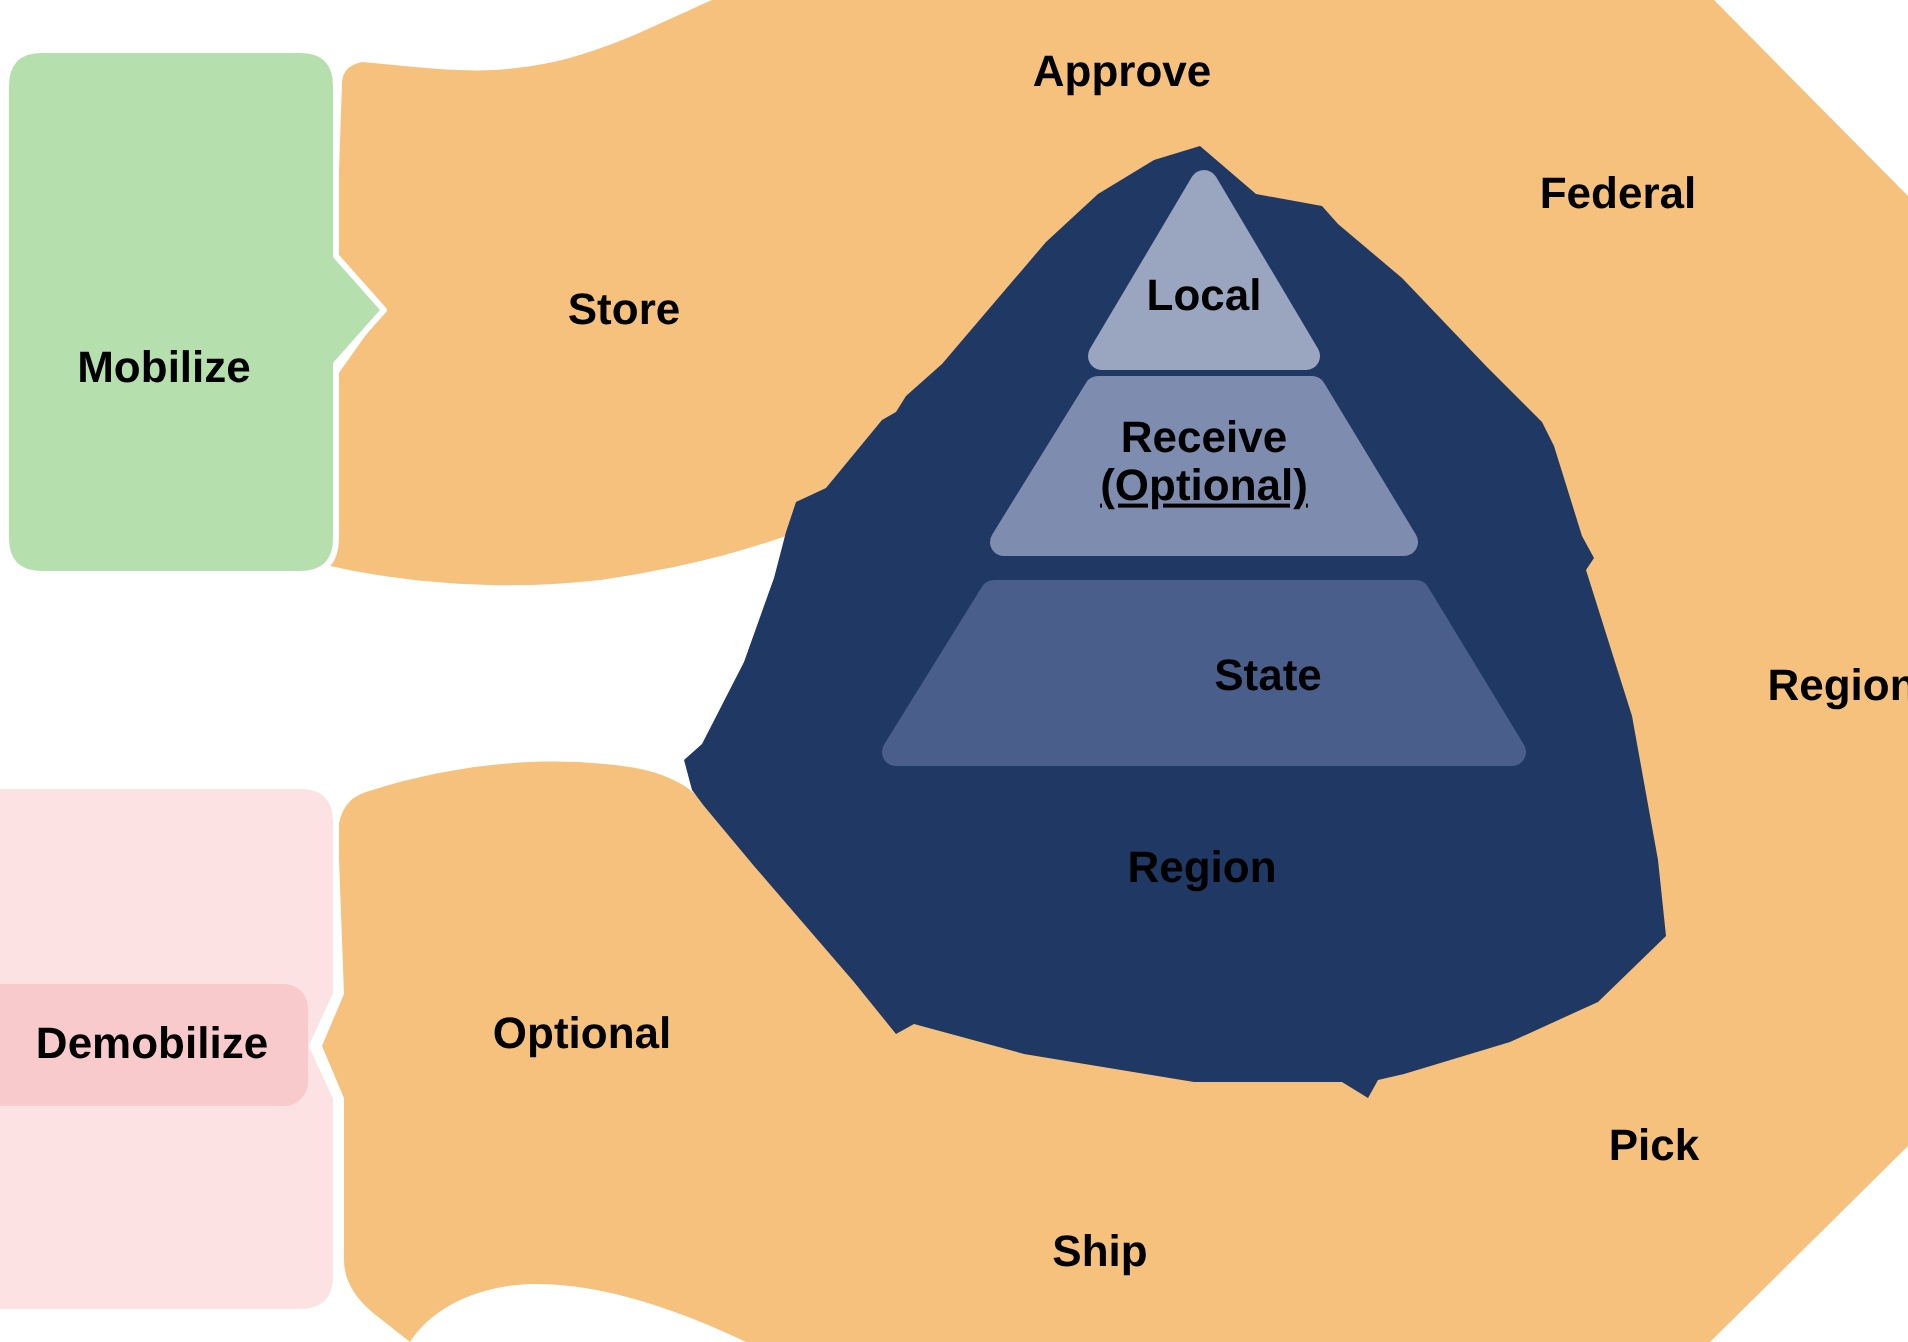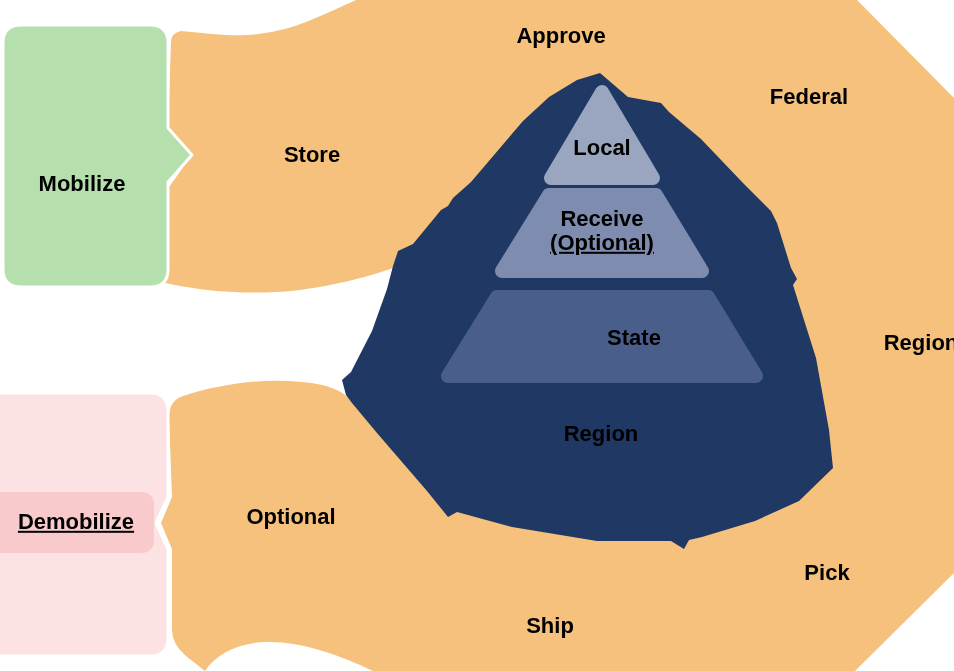--- a/index.html
+++ b/index.html
@@ -72,21 +72,21 @@
 
   <div class="lbl" style="left:561px;top:36px;">Approve</div>
   <div class="lbl" style="left:809px;top:97px;">Federal</div>
   <div class="lbl" style="left:921px;top:343px;">Region</div>
   <div class="lbl" style="left:827px;top:573px;">Pick</div>
   <div class="lbl" style="left:550px;top:626px;">Ship</div>
   <div class="lbl" style="left:291px;top:517px;">Optional</div>
   <div class="lbl" style="left:312px;top:155px;">Store</div>
 
   <div class="lbl" style="left:82px;top:156px;margin-top:28px;">Mobilize</div>
-  <div class="lbl" style="left:76px;top:522px;text-decoration:underline;">Demobilize</div>
+  <div class="lbl" style="left:76px;top:522px;">Demobilize</div>
 
   <div class="lbl white" style="left:602px;top:148px;">Local</div>
   <div class="lbl white" style="left:602px;top:219px;">Receive</div>
   <div class="lbl white" style="left:602px;top:243px;text-decoration:underline;">(Optional)</div>
   <div class="lbl white" style="left:602px;top:338px;margin-left:32px;">State</div>
   <div class="lbl white" style="left:601px;top:434px;">Region</div>
 
 </div>
 
 </body></html>

